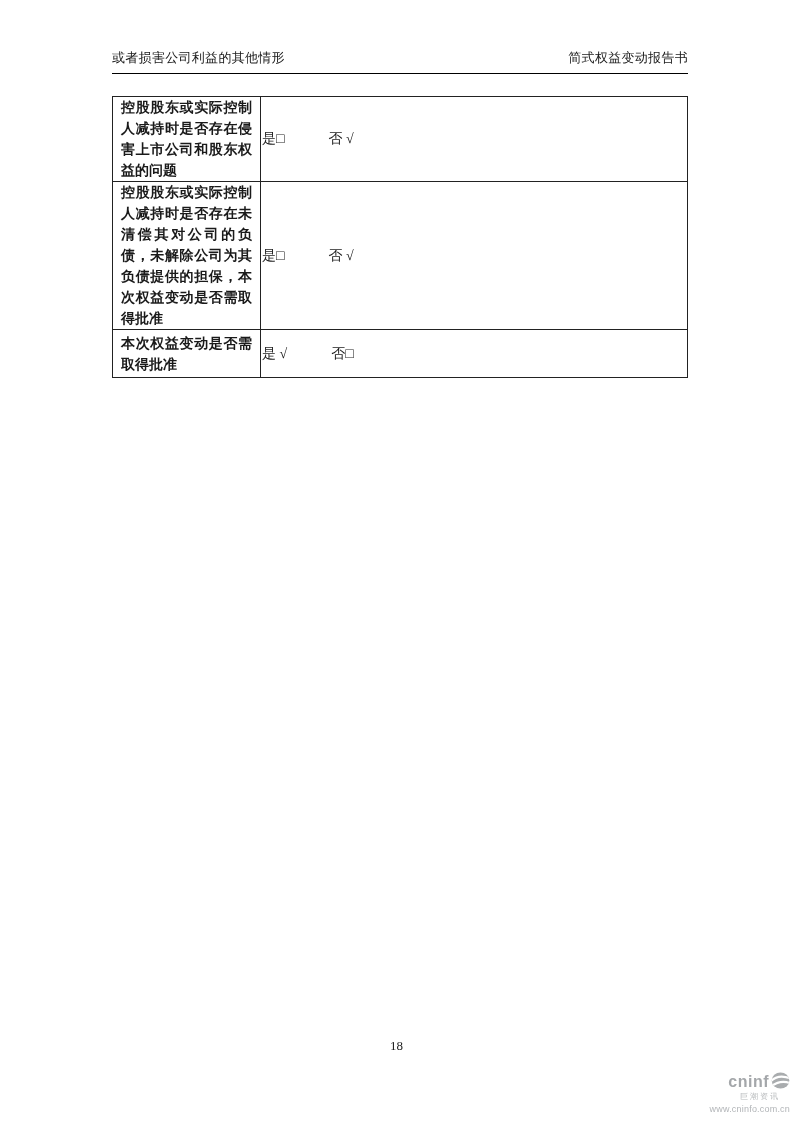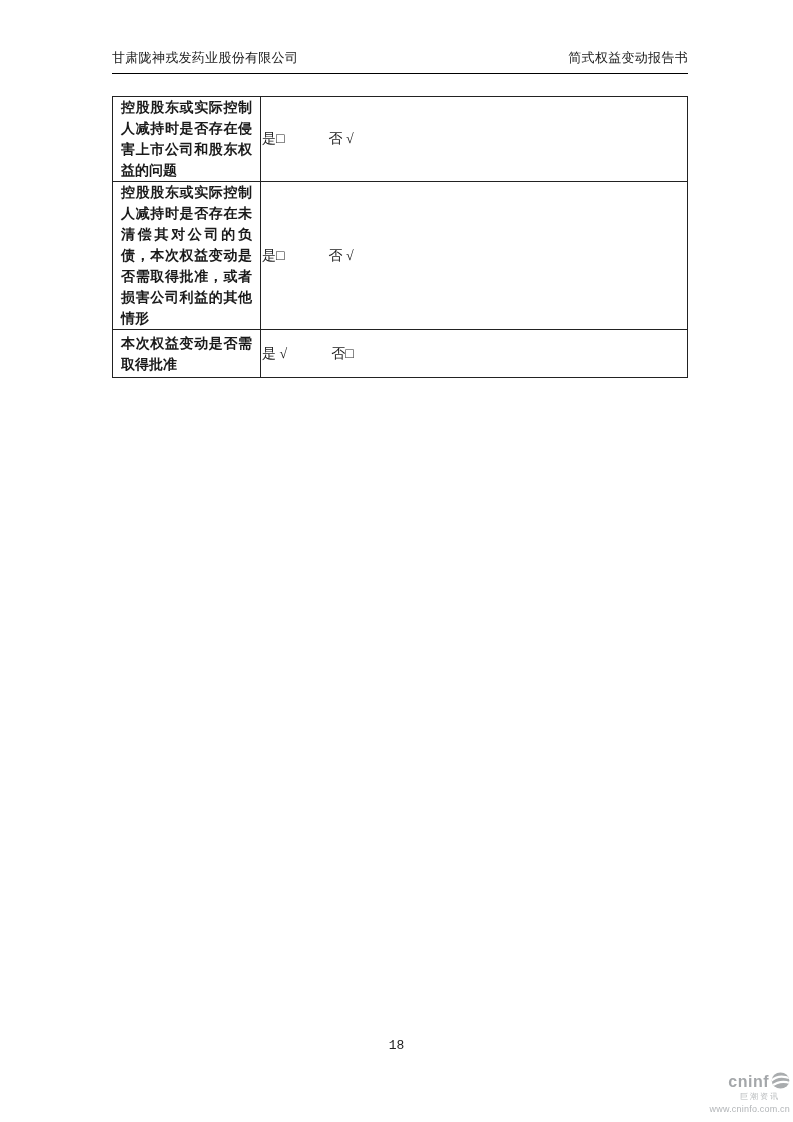--- a/index.html
+++ b/index.html
@@ -51,21 +51,21 @@
   .opt { white-space:pre; }
   .opt-no { margin-left:44px; }
 
   
   .page-number {
     position:absolute;
     left:0; top:1038px; width:100%;
     text-align:center;
     font-size:13px;
     color:#222;
-    font-family:Liberation Mono, monospace;
+    font-family:Liberation Serif, serif;
   }
 
   .cninfo-logo {
     position:absolute;
     right:3px; top:1072px;
     width:100px;
     text-align:right;
     color:#a9acae;
     font-family:"Liberation Sans","DejaVu Sans",sans-serif;
     line-height:1;
@@ -84,34 +84,34 @@
   .logo-url {
     font-size:9px; color:#b2b5b8; margin-top:4px; letter-spacing:0.2px;
   }
 </style>
 </head>
 <body>
 
 <div class="page">
 
   <div class="header">
-    <span>甘肃陇神戎发药业股份有限公司</span>
+    <span>或者损害公司利益的其他情形</span>
     <span>简式权益变动报告书</span>
   </div>
 
   <table class="doc-table">
     <tbody>
       <tr class="row-1">
         <td class="q-cell">控股股东或实际控制人减持时是否存在侵害上市公司和股东权益的问题</td>
         <td class="a-cell">
           <span class="opt opt-yes">是□</span><span class="opt opt-no">否 √</span>
         </td>
       </tr>
       <tr class="row-2">
-        <td class="q-cell">控股股东或实际控制人减持时是否存在未清偿其对公司的负债，本次权益变动是否需取得批准，或者损害公司利益的其他情形</td>
+        <td class="q-cell">控股股东或实际控制人减持时是否存在未清偿其对公司的负债，未解除公司为其负债提供的担保，本次权益变动是否需取得批准</td>
         <td class="a-cell">
           <span class="opt opt-yes">是□</span><span class="opt opt-no">否 √</span>
         </td>
       </tr>
       <tr class="row-3">
         <td class="q-cell">本次权益变动是否需取得批准</td>
         <td class="a-cell">
           <span class="opt opt-yes">是 √</span><span class="opt opt-no">否□</span>
         </td>
       </tr>

